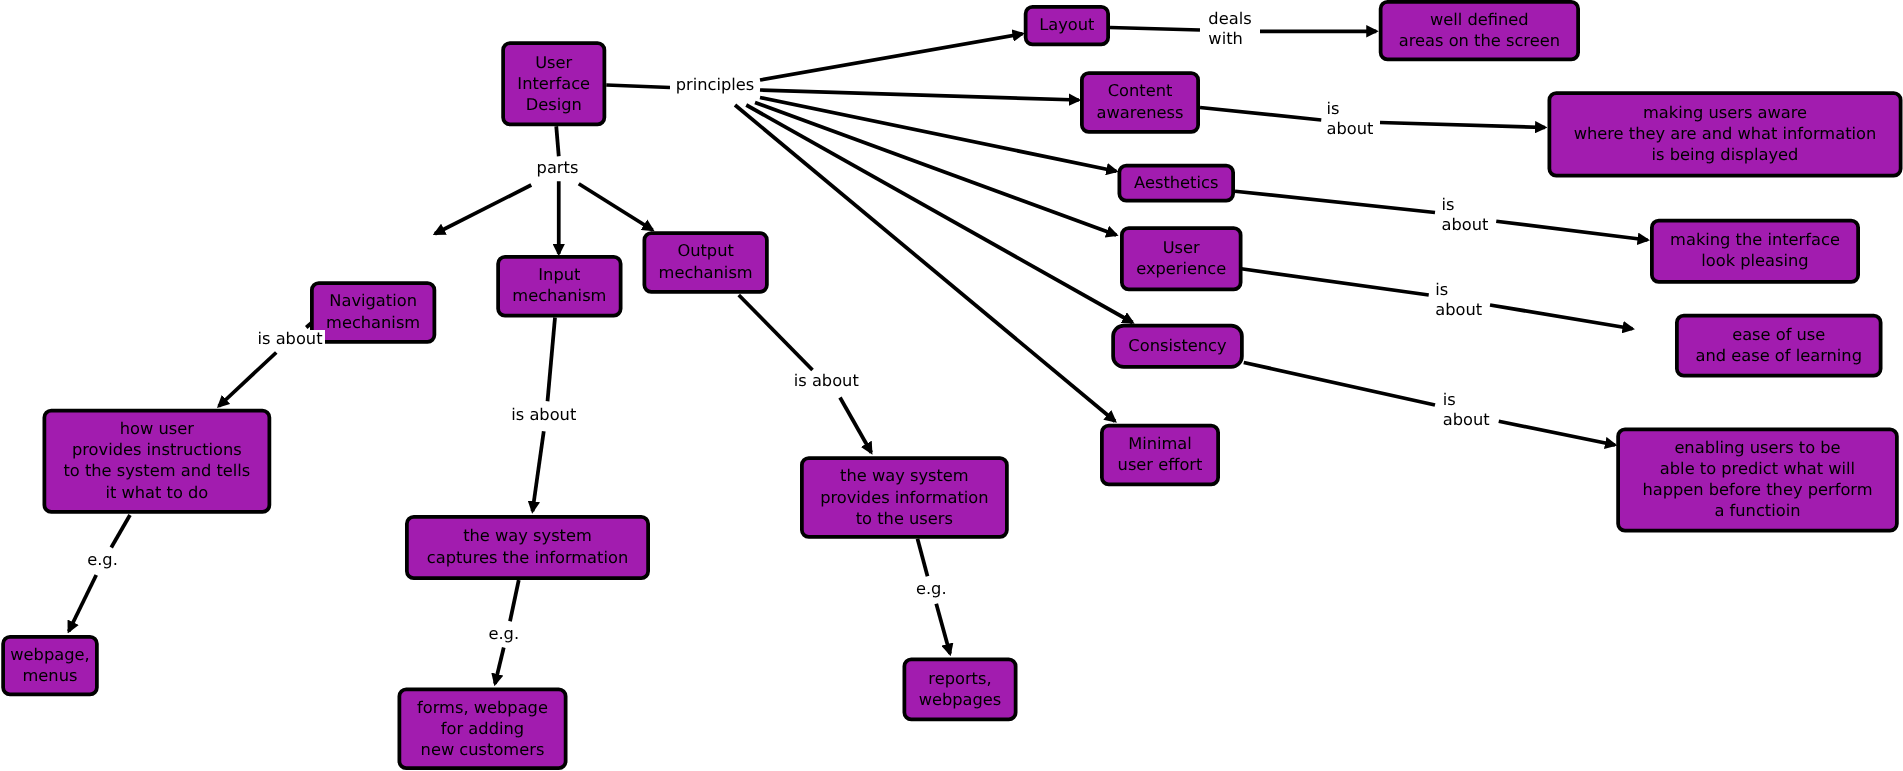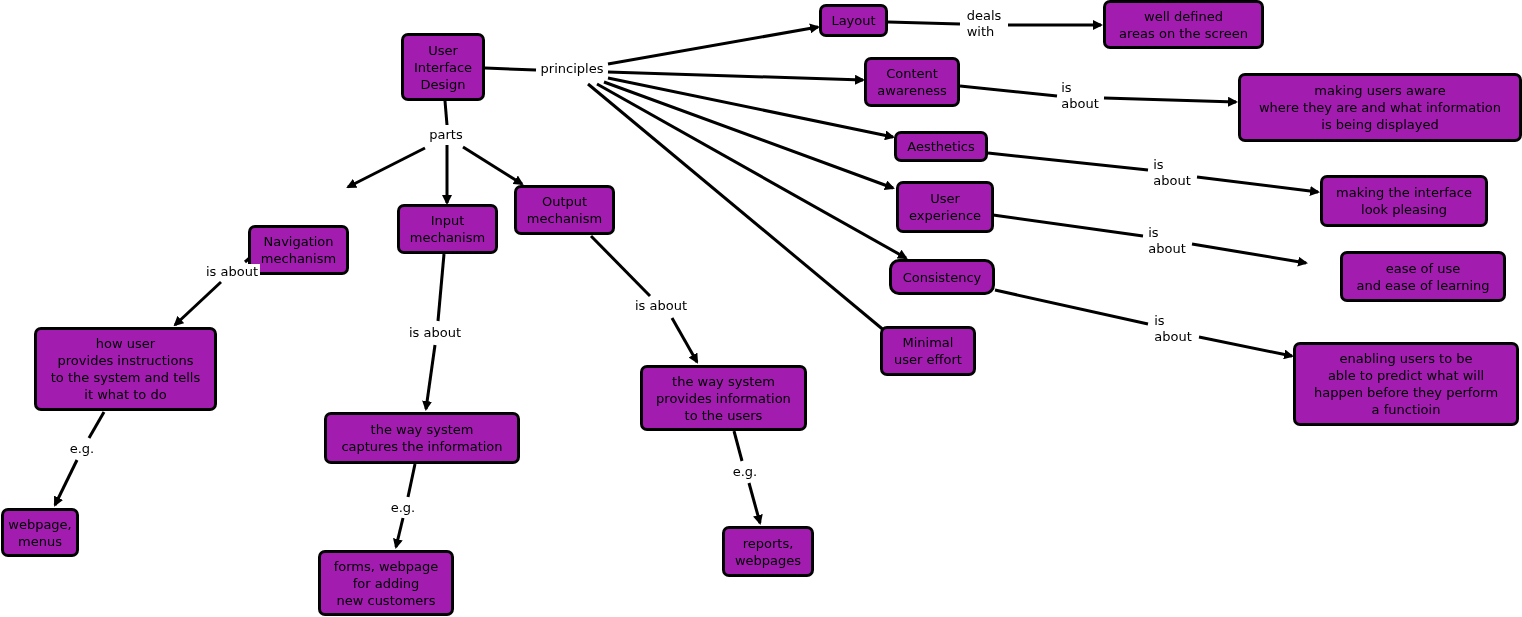--- a/index.html
+++ b/index.html
@@ -113,21 +113,21 @@
 experience</div>
 <div class="node" style="left:1308px;top:251px;width:166px;height:51px;margin-left:32px;">ease of use
 and ease of learning</div>
 
 <div class="node" style="left:889px;top:259px;width:106px;height:36px;border-radius:10px;">Consistency</div>
 <div class="node" style="left:1293px;top:342px;width:226px;height:84px;">enabling users to be
 able to predict what will
 happen before they perform
 a functioin</div>
 
-<div class="node" style="left:880px;top:326px;width:96px;height:50px;">Minimal
+<div class="node" style="left:880px;top:339px;width:96px;height:50px;">Minimal
 user effort</div>
 
 <div class="lbl" style="left:572px;top:69px;">principles</div>
 <div class="lbl" style="left:446px;top:135px;">parts</div>
 <div class="lbl" style="left:232px;top:272px;">is about</div>
 <div class="lbl" style="left:435px;top:333px;">is about</div>
 <div class="lbl" style="left:661px;top:306px;">is about</div>
 <div class="lbl" style="left:82px;top:449px;">e.g.</div>
 <div class="lbl" style="left:403px;top:508px;">e.g.</div>
 <div class="lbl" style="left:745px;top:472px;">e.g.</div>

